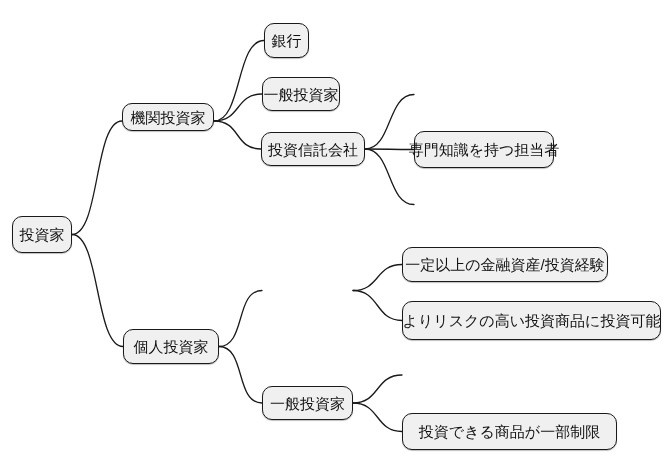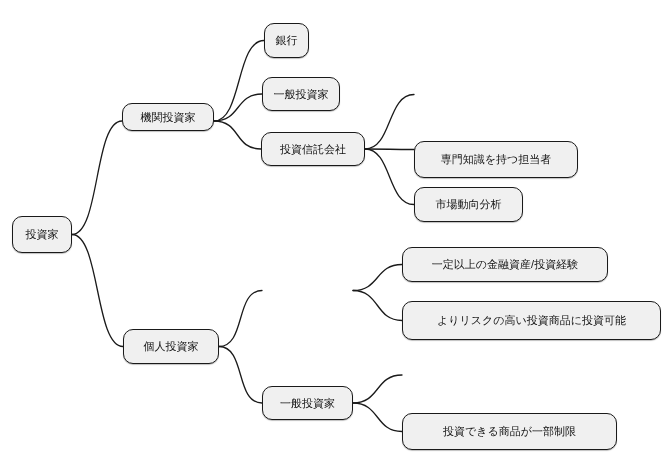--- a/index.html
+++ b/index.html
@@ -30,21 +30,21 @@
   }
   .node {
     position: absolute;
     box-sizing: border-box;
     background: #f0f0f0;
     border: 1.5px solid #1a1a1a;
     border-radius: 10px;
     display: flex;
     align-items: center;
     justify-content: center;
-    font-size: 11px;
+    font-size: 15px;
     line-height: 1;
     color: #111111;
     white-space: nowrap;
     padding: 0 6px;
     box-shadow: 0 1px 1px rgba(0,0,0,0.25);
   }
 </style>
 </head>
 <body>
 
@@ -71,23 +71,22 @@
 
   <div class="node" style="left:122px;top:103px;width:92px;height:28px">機関投資家</div>
 
   <div class="node" style="left:264px;top:23px;width:45px;height:35px">銀行</div>
 
   <div class="node" style="left:262px;top:77px;width:78px;height:34px">一般投資家</div>
 
   <div class="node" style="left:261px;top:132px;width:104px;height:34px">投資信託会社</div>
 
 
-  <div class="node" style="left:414px;top:141px;width:164px;height:37px">専門知識を持つ担当者</div>
+  <div class="node" style="left:414px;top:131px;width:140px;height:37px">専門知識を持つ担当者</div>
 
-  <div class="node" style="left:414px;top:187px;width:109px;height:35px">市場動向分析</div>
 
   <div class="node" style="left:123px;top:329px;width:96px;height:35px">個人投資家</div>
 
 
   <div class="node" style="left:402px;top:247px;width:206px;height:35px">一定以上の金融資産/投資経験</div>
 
   <div class="node" style="left:402px;top:301px;width:259px;height:39px">よりリスクの高い投資商品に投資可能</div>
 
   <div class="node" style="left:262px;top:386px;width:91px;height:34px">一般投資家</div>
 

